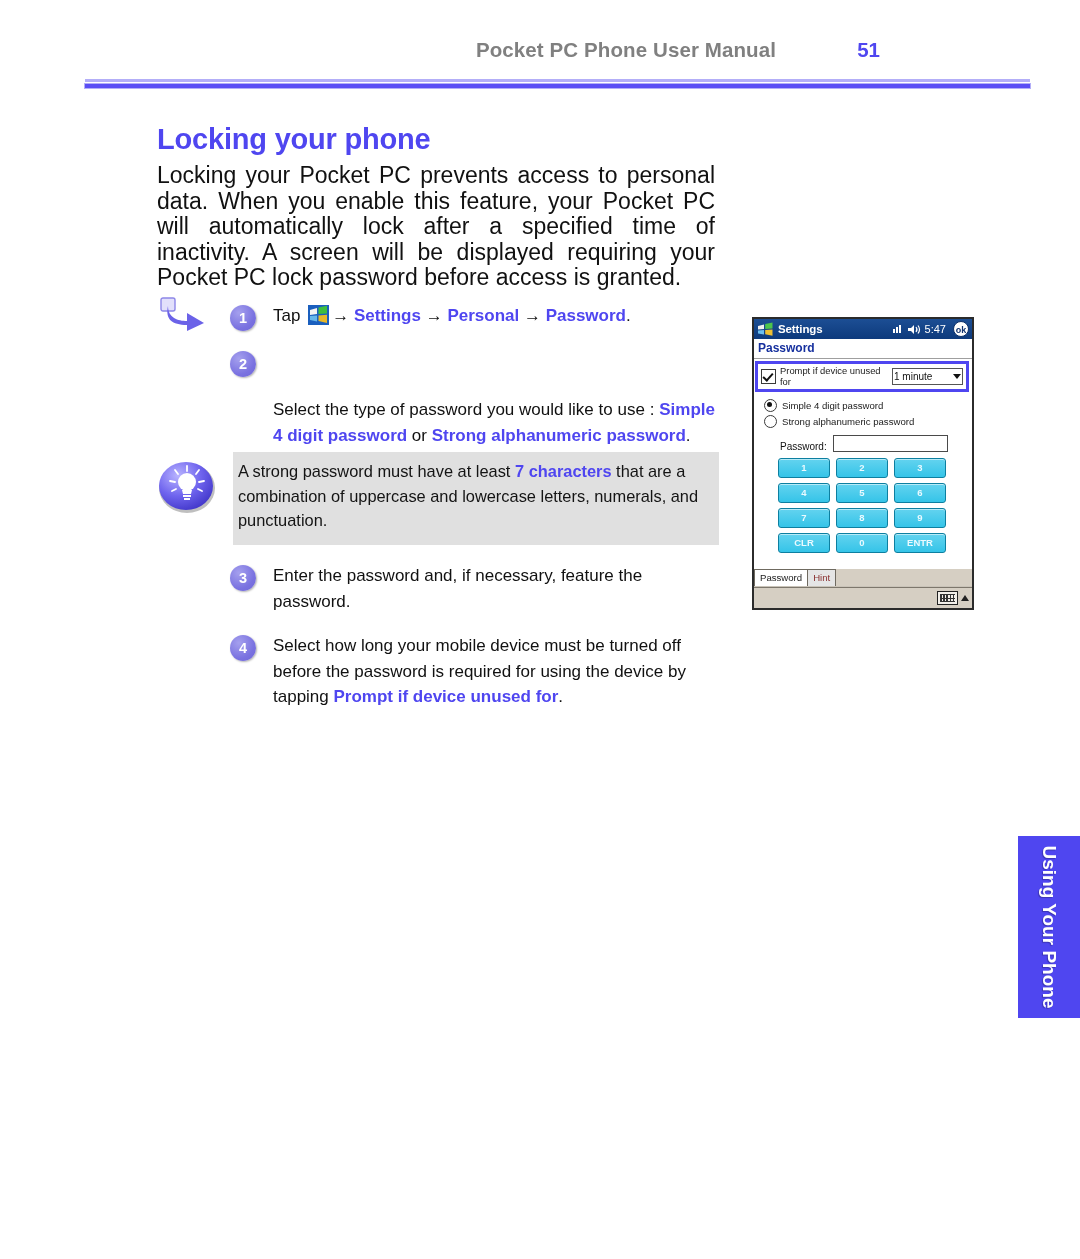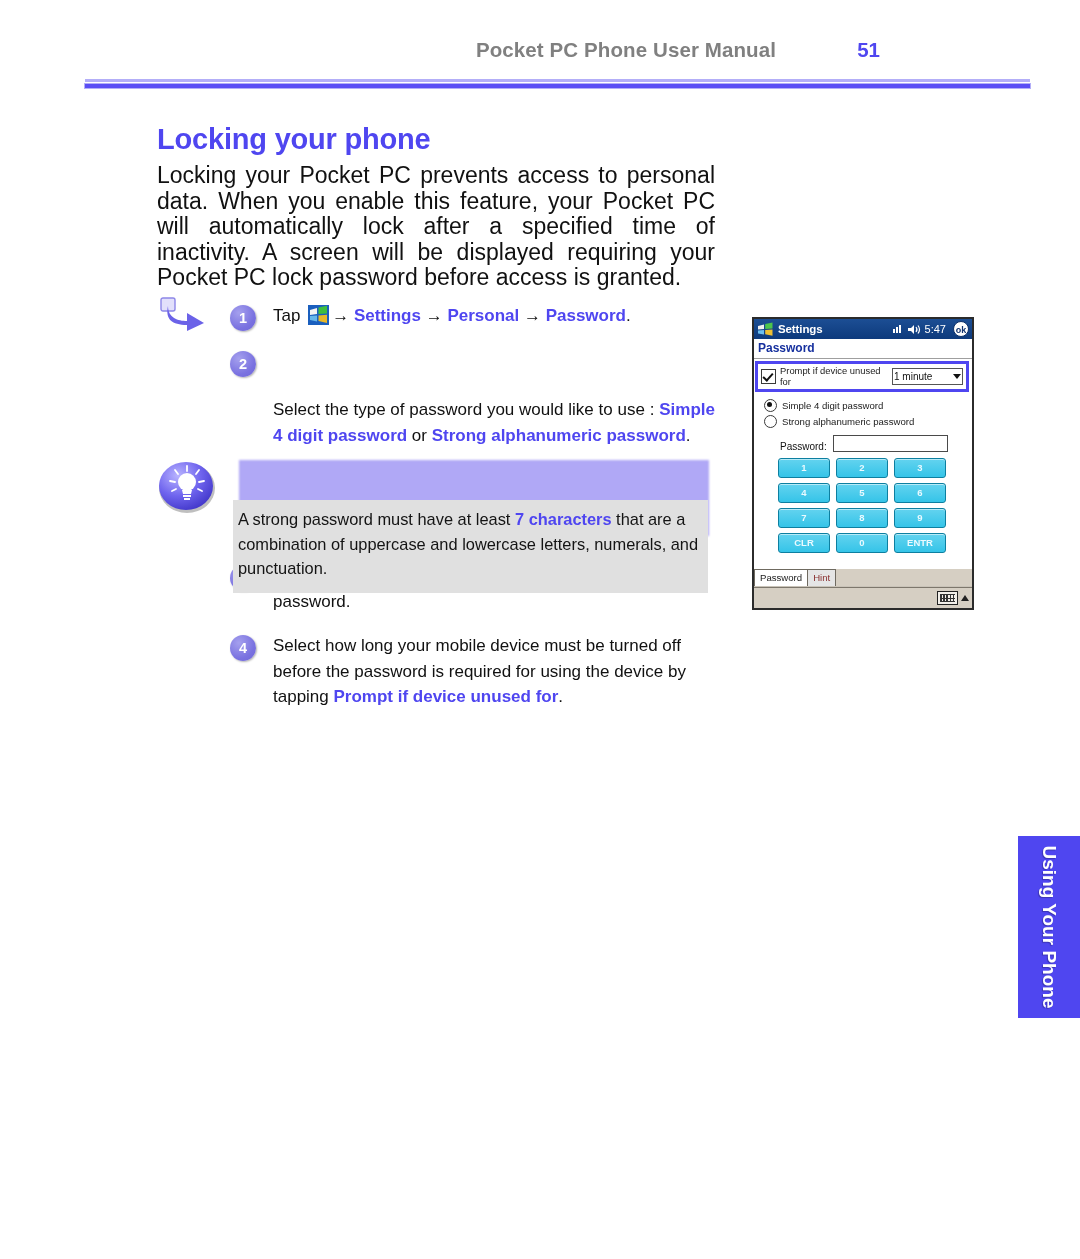--- a/index.html
+++ b/index.html
@@ -131,26 +131,25 @@
     position: absolute;
     left: 239px; top: 460px;
     width: 470px; height: 76px;
     background: #b0a8f6;
     filter: blur(1px);
   }
   .tip-box {
     position: absolute;
     left: 233px; top: 452px;
     width: 467px;
-    padding: 7px 3px 12px 5px;
+    padding: 7px 14px 12px 5px;
     background: #e0e0e0;
     font-size: 16.4px;
     line-height: 24.7px;
     color: #141414;
-    margin-top: 48px;
   }
 
   
   .pda {
     position: absolute;
     left: 752px; top: 317px;
     width: 222px; height: 293px;
     background: #c9c3b8;
     border: 2px solid #2b2b2b;
     box-sizing: border-box;

